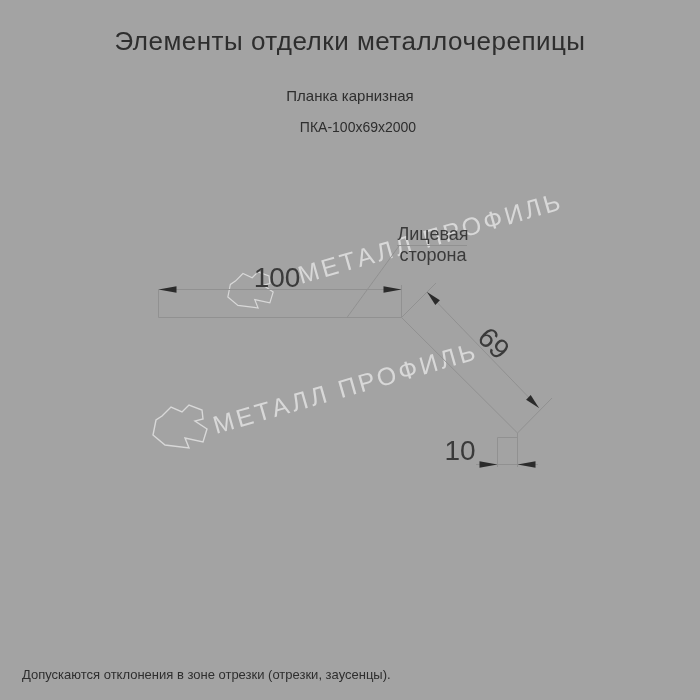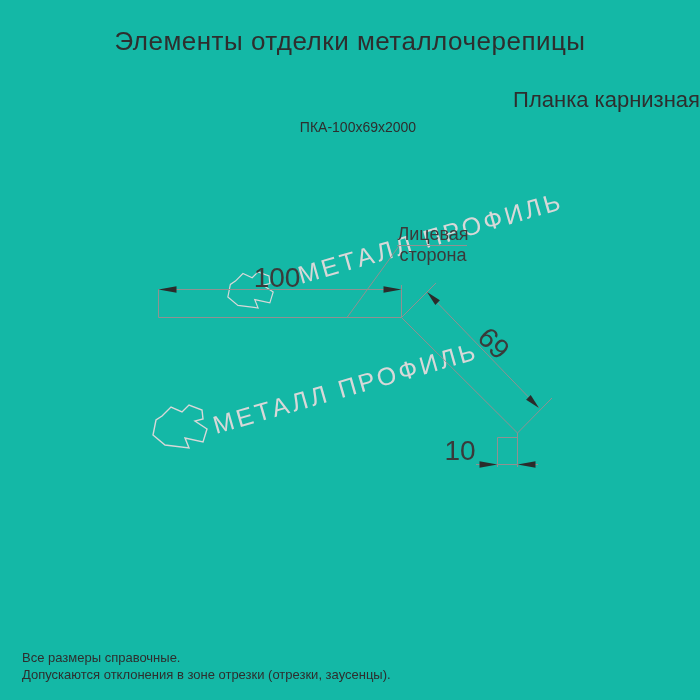--- a/index.html
+++ b/index.html
@@ -1,22 +1,22 @@
 <!DOCTYPE html>
 <html><head>
 <meta charset="utf-8">
 <style>
   html,body{margin:0;padding:0;background:#fff;}
   #page{
-    position:relative;width:700px;height:700px;background:#14b8a6;
+    position:relative;width:700px;height:700px;background:#a3a3a3;
     font-family:"Liberation Sans", sans-serif;overflow:hidden;
   }
   .hdr{position:absolute;left:0;width:700px;text-align:center;color:#2e2e2e;}
   #title{top:26px;font-size:26px;letter-spacing:0.5px;}
-  #subtitle{top:87px;font-size:22px;text-align:right;}
+  #subtitle{top:87px;font-size:15px;}
   #code{top:119px;font-size:14px;margin-left:8px;}
   #drawing-svg{position:absolute;left:0;top:0;}
   .ftr{position:absolute;left:22px;font-size:13px;color:#2e2e2e;}
   #footer1{top:650px;}
   #footer2{top:667px;}
 </style>
 </head>
 <body>
 
 <div id="page">
@@ -80,16 +80,15 @@
 
     <g font-family="Liberation Sans, sans-serif" fill="#3a3a3a">
       <text x="277" y="287" font-size="28" text-anchor="middle">100</text>
       <text x="487" y="350" font-size="28" text-anchor="middle" transform="rotate(45 487 350)">69</text>
       <text x="460" y="460" font-size="28" text-anchor="middle">10</text>
       <text x="433" y="240" font-size="18" text-anchor="middle">Лицевая</text>
       <text x="433" y="261" font-size="18" text-anchor="middle">сторона</text>
     </g>
   </svg>
 
-  <div id="footer1" class="ftr">Все размеры справочные.</div>
   <div id="footer2" class="ftr">Допускаются отклонения в зоне отрезки (отрезки, заусенцы).</div>
 
 </div>
 
 </body></html>

